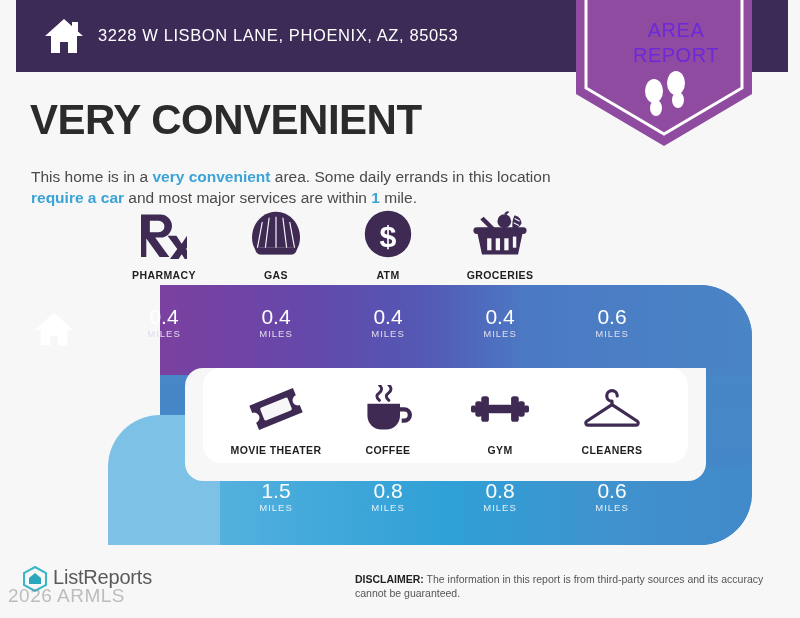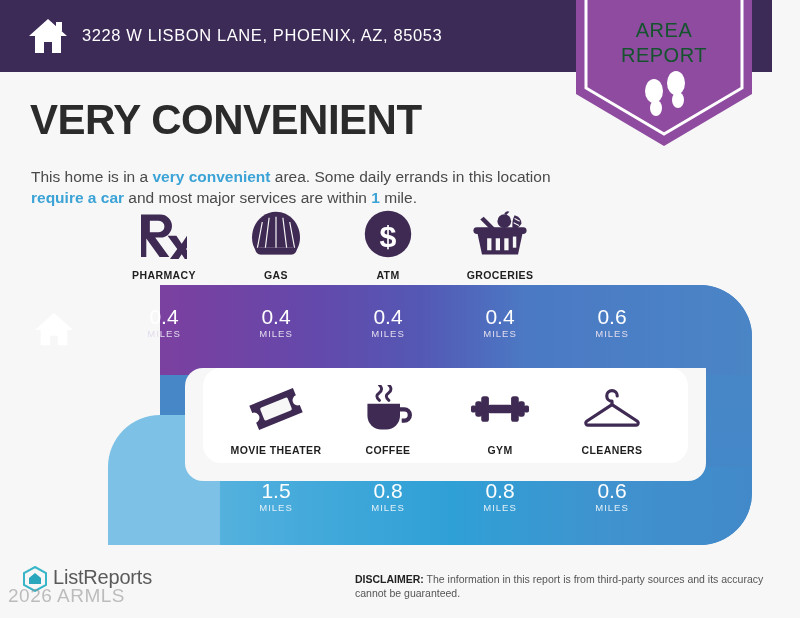--- a/index.html
+++ b/index.html
@@ -6,40 +6,40 @@
   body{
     width:800px;height:618px;overflow:hidden;
     background:#f7f7f7;
     font-family:"Liberation Sans", sans-serif;
     position:relative;
   }
   .page{position:absolute;inset:0;background:#f7f7f7;overflow:hidden;}
 
   
   .header{
-    position:absolute;left:0;top:0;width:772px;height:72px;
+    position:absolute;left:16px;top:0;width:772px;height:72px;
     background:#3c2a57;
   }
   .header-house{
     position:absolute;left:26px;top:14px;width:44px;height:44px;
   }
   .header-addr{
     position:absolute;left:82px;top:26px;
     color:#ffffff;font-size:16.5px;letter-spacing:.6px;
     font-weight:400;white-space:nowrap;
   }
 
   
   .badge{
     position:absolute;left:576px;top:-4px;width:176px;height:150px;
     z-index:6;
   }
   .badge-txt{
-    position:absolute;left:0;top:22px;width:176px;text-align:center;
-    color:#14532d;font-size:20px;line-height:25px;font-weight:400;
+    position:absolute;left:12px;top:22px;width:176px;text-align:center;
+    color:#6d28d9;font-size:20px;line-height:25px;font-weight:400;
     letter-spacing:.5px;
   }
 
   
   .headline{
     position:absolute;left:30px;top:96px;
     font-size:42px;font-weight:bold;color:#2b2b2b;letter-spacing:-.5px;
   }
   .subtext{
     position:absolute;left:31px;top:146px;width:545px;

